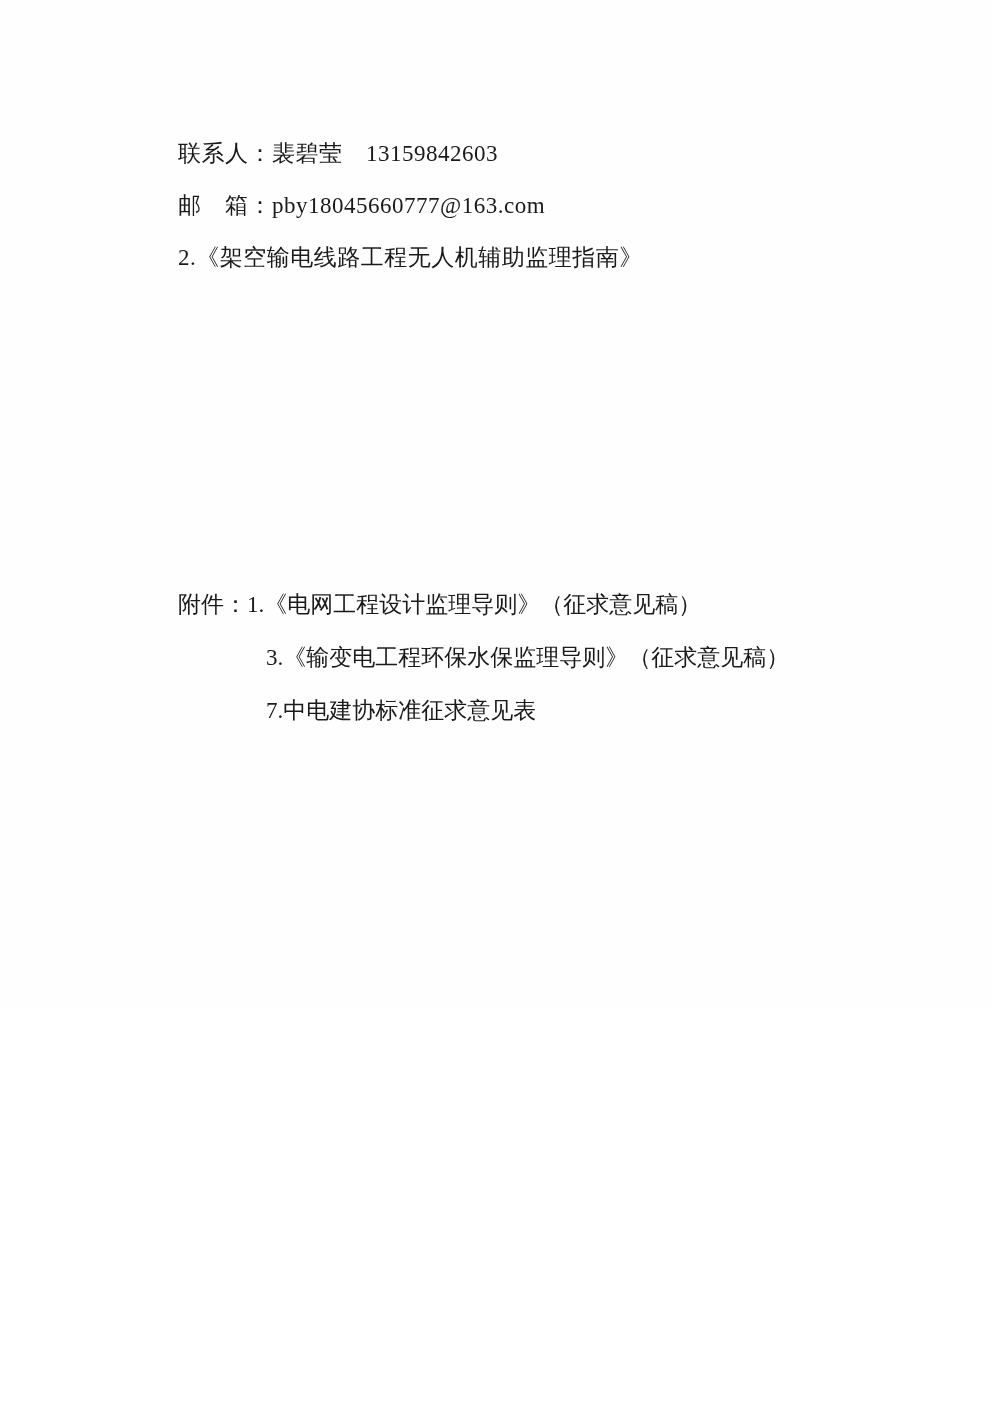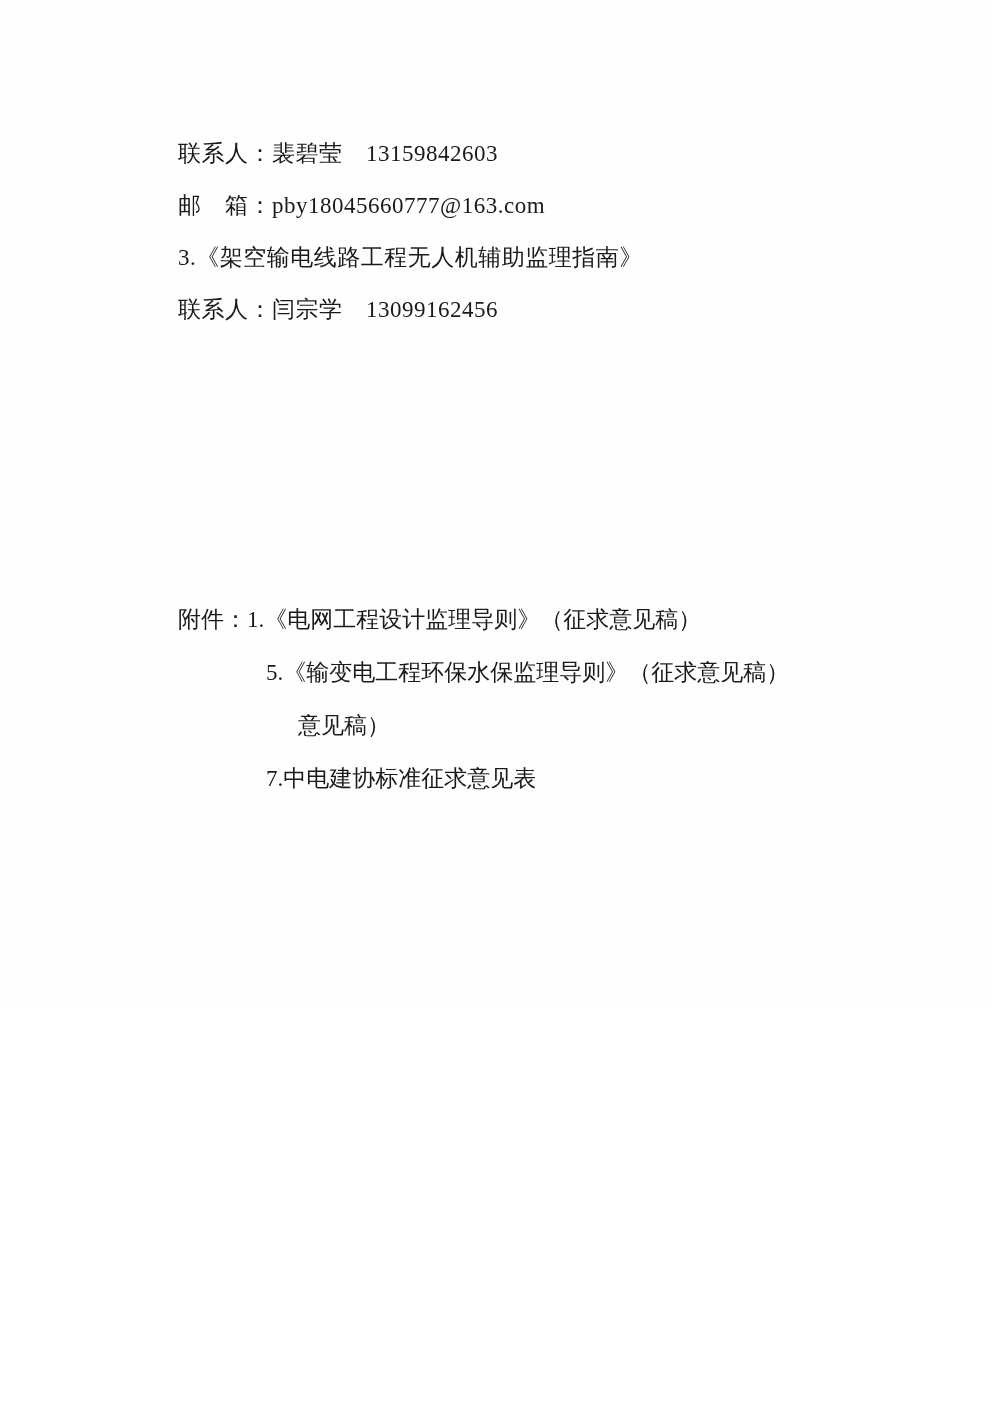--- a/index.html
+++ b/index.html
@@ -28,21 +28,21 @@
   .line {
     font-size: 23px;
     line-height: 52px;
     letter-spacing: 0.5px;
     white-space: pre;
     font-family: "Liberation Serif", "DejaVu Serif", serif;
   }
   .attach-block {
     position: absolute;
     left: 178px;
-    top: 593px;
+    top: 578px;
     width: 760px;
   }
   .attach-line {
     font-size: 23px;
     line-height: 53px;
     white-space: pre;
   }
   .attach-line.indent {
     padding-left: 88px;
   }
@@ -91,28 +91,26 @@
   }
 </style>
 </head>
 <body>
 
 <div class="page">
 
   <div class="body-block">
     <div class="line">联系人：裴碧莹　13159842603</div>
     <div class="line">邮　箱：pby18045660777@163.com</div>
-    <div class="line">3.《架空输电线路工程无人机辅助监理指南》</div>
-    <div class="line">联系人：闫宗学　13099162456</div>
+    <div class="line">2.《架空输电线路工程无人机辅助监理指南》</div>
   </div>
 
   <div class="attach-block">
     <div class="attach-line">附件：1.《电网工程设计监理导则》（征求意见稿）</div>
-    <div class="attach-line indent">5.《输变电工程环保水保监理导则》（征求意见稿）</div>
-    <div class="attach-line indent2">意见稿）</div>
+    <div class="attach-line indent">3.《输变电工程环保水保监理导则》（征求意见稿）</div>
     <div class="attach-line indent">7.中电建协标准征求意见表</div>
   </div>
 
   <div class="sign-block">
     <div class="sign-line">中国电力建设企业协会</div>
     <div class="sign-line date">2025 年 10 月 23 日</div>
   </div>
 
   <div class="seal">
     <svg width="220" height="220" viewBox="0 0 220 220" xmlns="http://www.w3.org/2000/svg">

